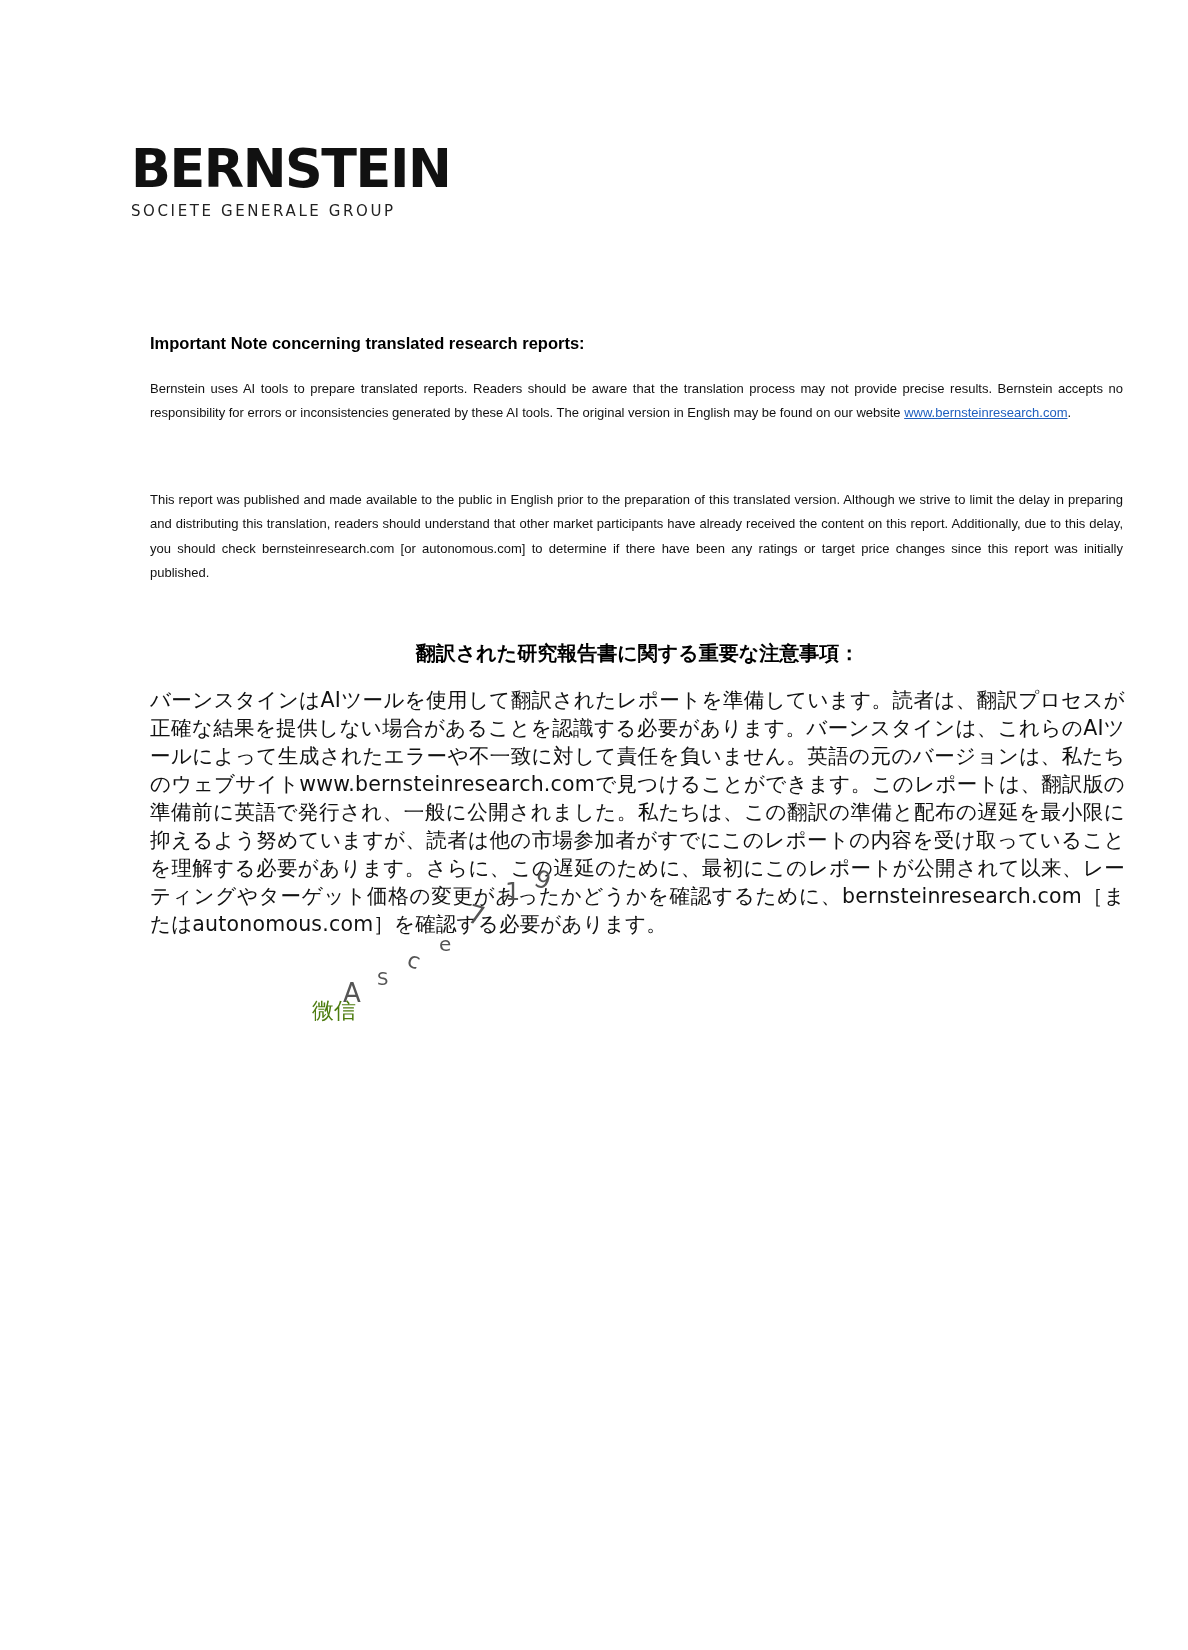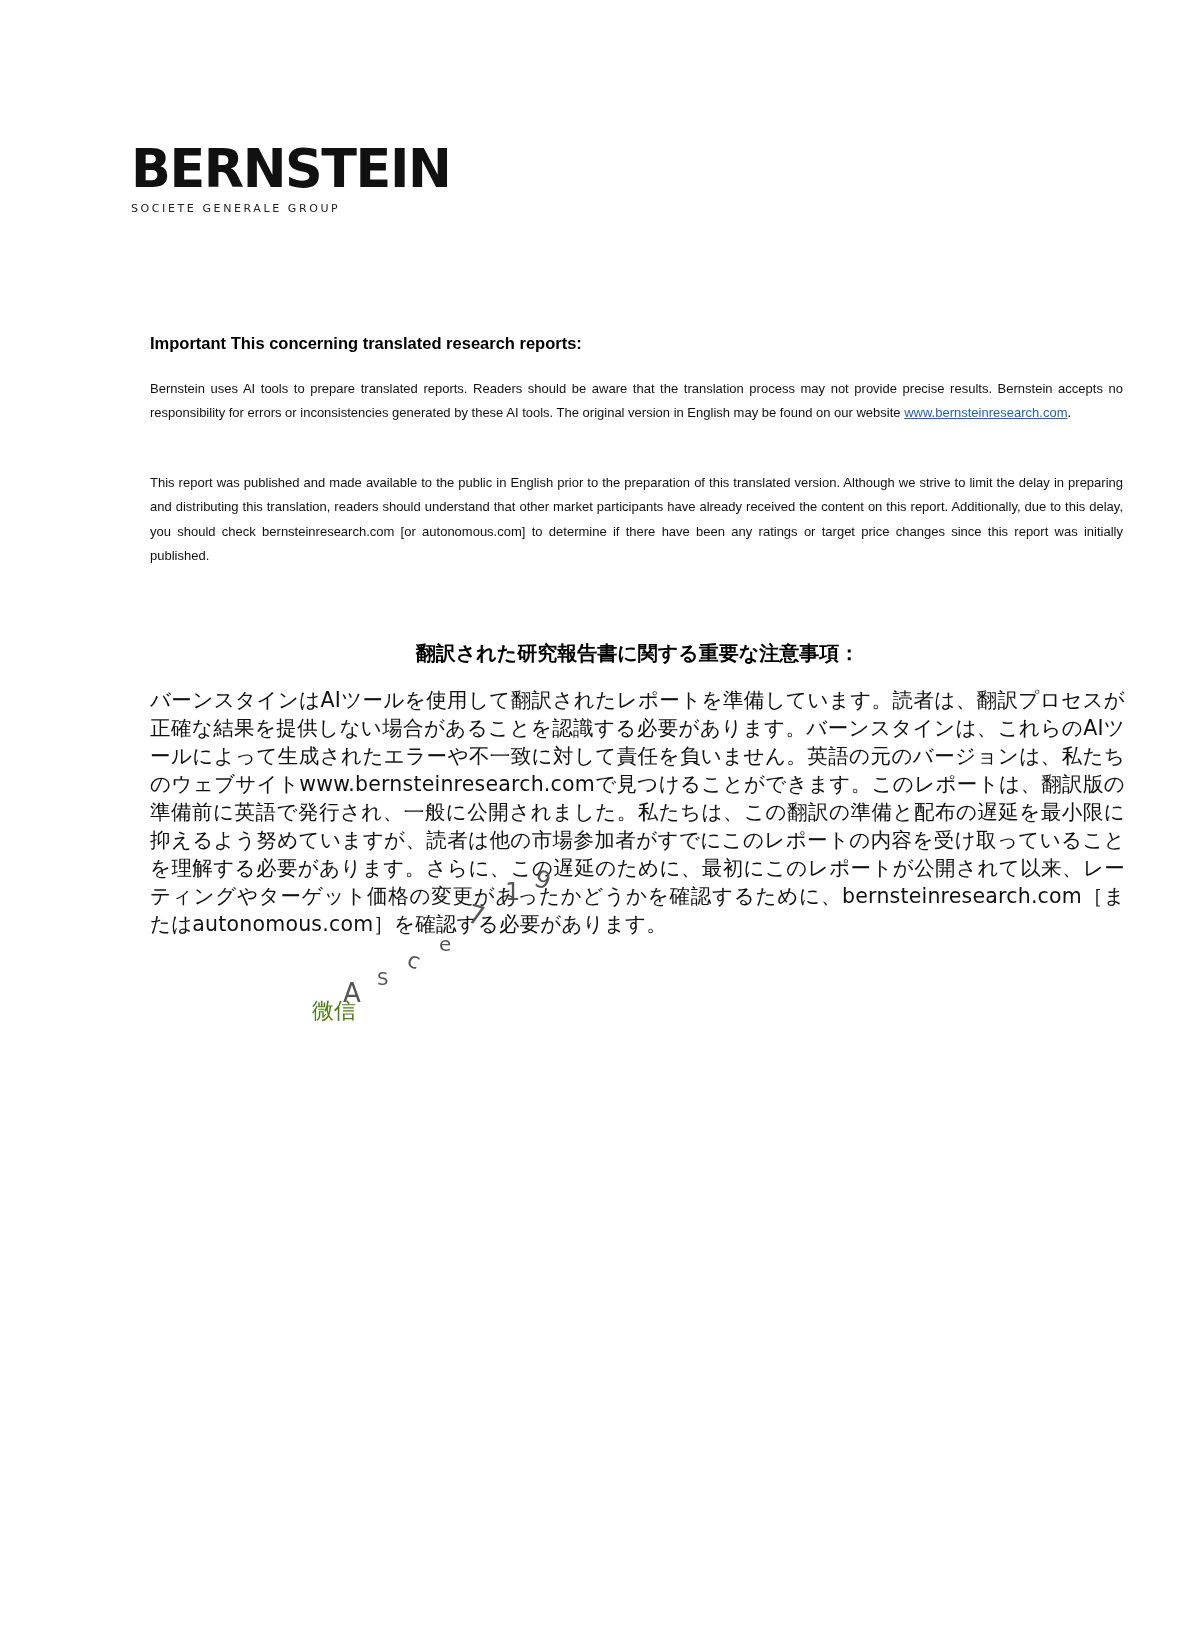--- a/index.html
+++ b/index.html
@@ -4,43 +4,43 @@
 <style>
   html, body { margin: 0; padding: 0; background: #ffffff; }
   body { width: 1188px; height: 1650px; position: relative; overflow: hidden; color: #000; }
   .logo { position: absolute; left: 131px; top: 142px; }
   .logo-main {
     font-family: "DejaVu Sans", sans-serif; font-weight: bold; font-size: 54px;
     letter-spacing: -1.5px; line-height: 54px; transform: scaleX(0.97); transform-origin: left top;
     color: #111;
   }
   .logo-sub {
-    font-family: "DejaVu Sans", sans-serif; font-size: 11px; letter-spacing: 2.6px;
+    font-family: "DejaVu Sans", sans-serif; font-size: 15px; letter-spacing: 2.6px;
     margin-top: 6px; color: #222;
   }
   .en { position: absolute; left: 150px; width: 973px; font-family: "Liberation Sans", sans-serif; }
   .en-heading { top: 334px; font-weight: bold; font-size: 16.5px; }
   .en-para { font-size: 13px; line-height: 24.3px; text-align: justify; color: #111; }
   .en-p1 { top: 377px; }
-  .en-p2 { top: 471px; }
+  .en-p2 { top: 488px; }
   .en-para a { color: #1f5fbf; text-decoration: underline; }
   .jp { position: absolute; left: 150px; width: 975px; font-family: "DejaVu Sans", sans-serif; }
   .jp-heading { top: 640px; font-weight: bold; font-size: 20px; text-align: center; }
   .jp-body { top: 686px; font-size: 20.5px; line-height: 28px; color: #111; text-align: justify; letter-spacing: 0.2px; }
   .wm { position: absolute; font-family: "DejaVu Sans", sans-serif; color: #555; }
 </style>
 </head>
 <body>
 
 <div class="logo">
   <div class="logo-main">BERNSTEIN</div>
   <div class="logo-sub">SOCIETE GENERALE GROUP</div>
 </div>
 
-<div class="en en-heading">Important This concerning translated research reports:</div>
+<div class="en en-heading">Important Note concerning translated research reports:</div>
 
 <div class="en en-para en-p1"><span>Bernstein uses AI tools to prepare translated reports.  Readers should be aware that the translation process may not provide precise results.  Bernstein accepts no responsibility for errors or inconsistencies generated by these AI tools.  The original version in English may be found on our website </span><a>www.bernsteinresearch.com</a><span>.</span></div>
 
 <div class="en en-para en-p2">This report was published and made available to the public in English prior to the preparation of this translated version. Although we strive to limit the delay in preparing and distributing this translation, readers should understand that other market participants have already received the content on this report.  Additionally, due to this delay, you should check bernsteinresearch.com [or autonomous.com] to determine if there have been any ratings or target price changes since this report was initially published.</div>
 
 <div class="jp jp-heading">翻訳された研究報告書に関する重要な注意事項：</div>
 
 <div class="jp jp-body">バーンスタインはAIツールを使用して翻訳されたレポートを準備しています。読者は、翻訳プロセスが正確な結果を提供しない場合があることを認識する必要があります。バーンスタインは、これらのAIツールによって生成されたエラーや不一致に対して責任を負いません。英語の元のバージョンは、私たちのウェブサイトwww.bernsteinresearch.comで見つけることができます。このレポートは、翻訳版の準備前に英語で発行され、一般に公開されました。私たちは、この翻訳の準備と配布の遅延を最小限に抑えるよう努めていますが、読者は他の市場参加者がすでにこのレポートの内容を受け取っていることを理解する必要があります。さらに、この遅延のために、最初にこのレポートが公開されて以来、レーティングやターゲット価格の変更があったかどうかを確認するために、bernsteinresearch.com［またはautonomous.com］を確認する必要があります。</div>
 
 <div class="wm">

